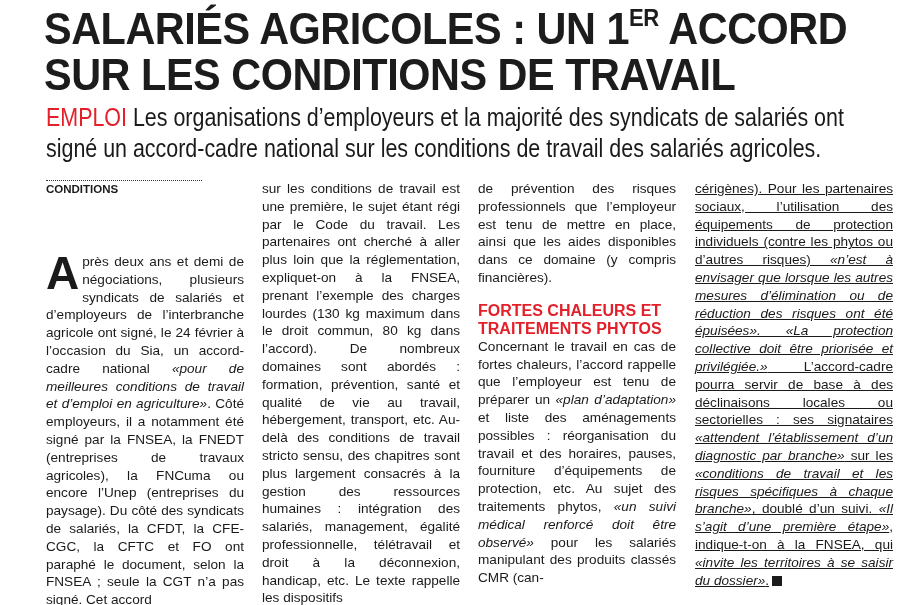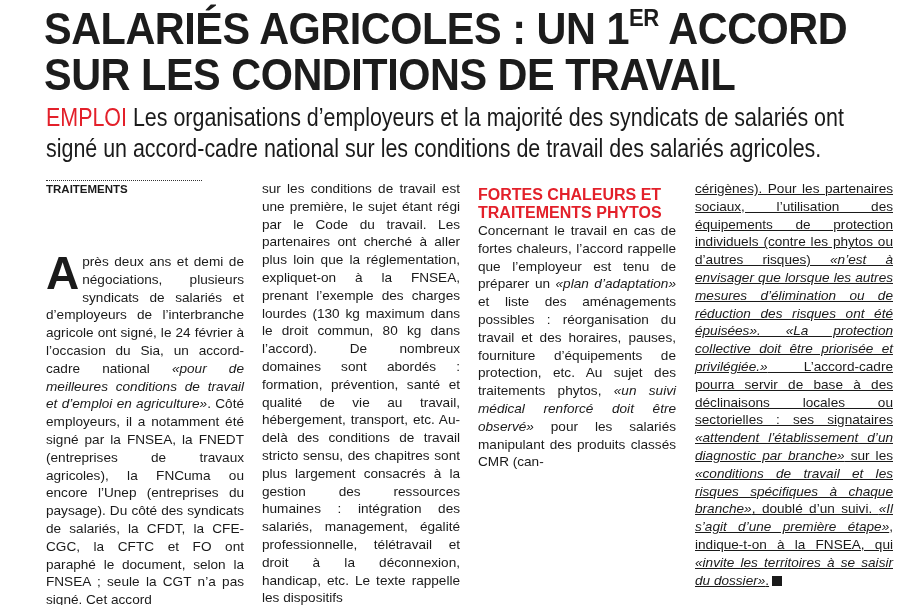--- a/index.html
+++ b/index.html
@@ -34,41 +34,42 @@
     .c1 { left: 46px; top: 253px; }
     .c2 { left: 262px; }
     .c3 { left: 478px; }
     .c4 { left: 695px; text-decoration: underline; }
     .dropcap {
       float: left; font-family: "Liberation Sans", sans-serif; font-weight: 700;
       font-size: 46px; line-height: 36px; margin: 2px 3px 0 0; color: #1a1a1a;
     }
     .subhead {
       font-family: "Liberation Sans", sans-serif; font-weight: 700; color: #e3202a;
-      font-size: 16px; line-height: 18px; margin: 6px 0 0 0; text-align: left;
+      font-size: 16px; line-height: 18px; margin: 15px 0 0 0; text-align: left;
     }
     .endmark { display: inline-block; width: 10px; height: 10px; background: #1a1a1a; vertical-align: -1px; margin-left: 3px; }
   </style>
 </head>
 <body>
 
 <h1 class="headline"><span>SALARIÉS AGRICOLES : UN 1</span><sup>ER</sup><span> ACCORD</span><br><span>SUR LES CONDITIONS DE TRAVAIL</span></h1>
 
 <p class="standfirst"><span class="kicker">EMPLOI</span><span> Les organisations d’employeurs et la majorité des syndicats de salariés ont</span><br><span>signé un accord-cadre national sur les conditions de travail des salariés agricoles.</span></p>
 
-<div class="source">TRAITEMENTS</div>
+<div class="source">CONDITIONS</div>
 
 <div class="col c1">
   <p><span class="dropcap">A</span><span>près deux ans et demi de négociations, plusieurs syndicats de salariés et d’employeurs de l’interbranche agricole ont signé, le 24 février à l’occasion du Sia, un accord-cadre national </span><em>«pour de meilleures conditions de travail et d’emploi en agriculture»</em><span>. Côté employeurs, il a notamment été signé par la FNSEA, la FNEDT (entreprises de travaux agricoles), la FNCuma ou encore l’Unep (entreprises du paysage). Du côté des syndicats de salariés, la CFDT, la CFE-CGC, la CFTC et FO ont paraphé le document, selon la FNSEA ; seule la CGT n’a pas signé. Cet accord</span></p>
 </div>
 
 <div class="col c2">
   <p>sur les conditions de travail est une première, le sujet étant régi par le Code du travail. Les partenaires ont cherché à aller plus loin que la réglementation, expliquet-on à la FNSEA, prenant l’exemple des charges lourdes (130 kg maximum dans le droit commun, 80 kg dans l’accord). De nombreux domaines sont abordés : formation, prévention, santé et qualité de vie au travail, hébergement, transport, etc. Au-delà des conditions de travail stricto sensu, des chapitres sont plus largement consacrés à la gestion des ressources humaines : intégration des salariés, management, égalité professionnelle, télétravail et droit à la déconnexion, handicap, etc. Le texte rappelle les dispositifs</p>
 </div>
 
 <div class="col c3">
+  <p>de prévention des risques professionnels que l’employeur est tenu de mettre en place, ainsi que les aides disponibles dans ce domaine (y compris financières).</p>
   <h2 class="subhead">FORTES CHALEURS ET TRAITEMENTS PHYTOS</h2>
   <p><span>Concernant le travail en cas de fortes chaleurs, l’accord rappelle que l’employeur est tenu de préparer un </span><em>«plan d’adaptation»</em><span> et liste des aménagements possibles : réorganisation du travail et des horaires, pauses, fourniture d’équipements de protection, etc. Au sujet des traitements phytos, </span><em>«un suivi médical renforcé doit être observé»</em><span> pour les salariés manipulant des produits classés CMR (can-</span></p>
 </div>
 
 <div class="col c4">
   <p><span>cérigènes). Pour les partenaires sociaux, l’utilisation des équipements de protection individuels (contre les phytos ou d’autres risques) </span><em>«n’est à envisager que lorsque les autres mesures d’élimination ou de réduction des risques ont été épuisées». «La protection collective doit être priorisée et privilégiée.»</em><span> L’accord-cadre pourra servir de base à des déclinaisons locales ou sectorielles  : ses signataires </span><em>«attendent l’établissement d’un diagnostic par branche»</em><span> sur les </span><em>«conditions de travail et les risques spécifiques à chaque branche»</em><span>, doublé d’un suivi. </span><em>«Il s’agit d’une première étape»</em><span>, indique-t-on à la FNSEA, qui </span><em>«invite les territoires à se saisir du dossier»</em><span>.</span><span class="endmark"></span></p>
 </div>
 
 </body></html>

